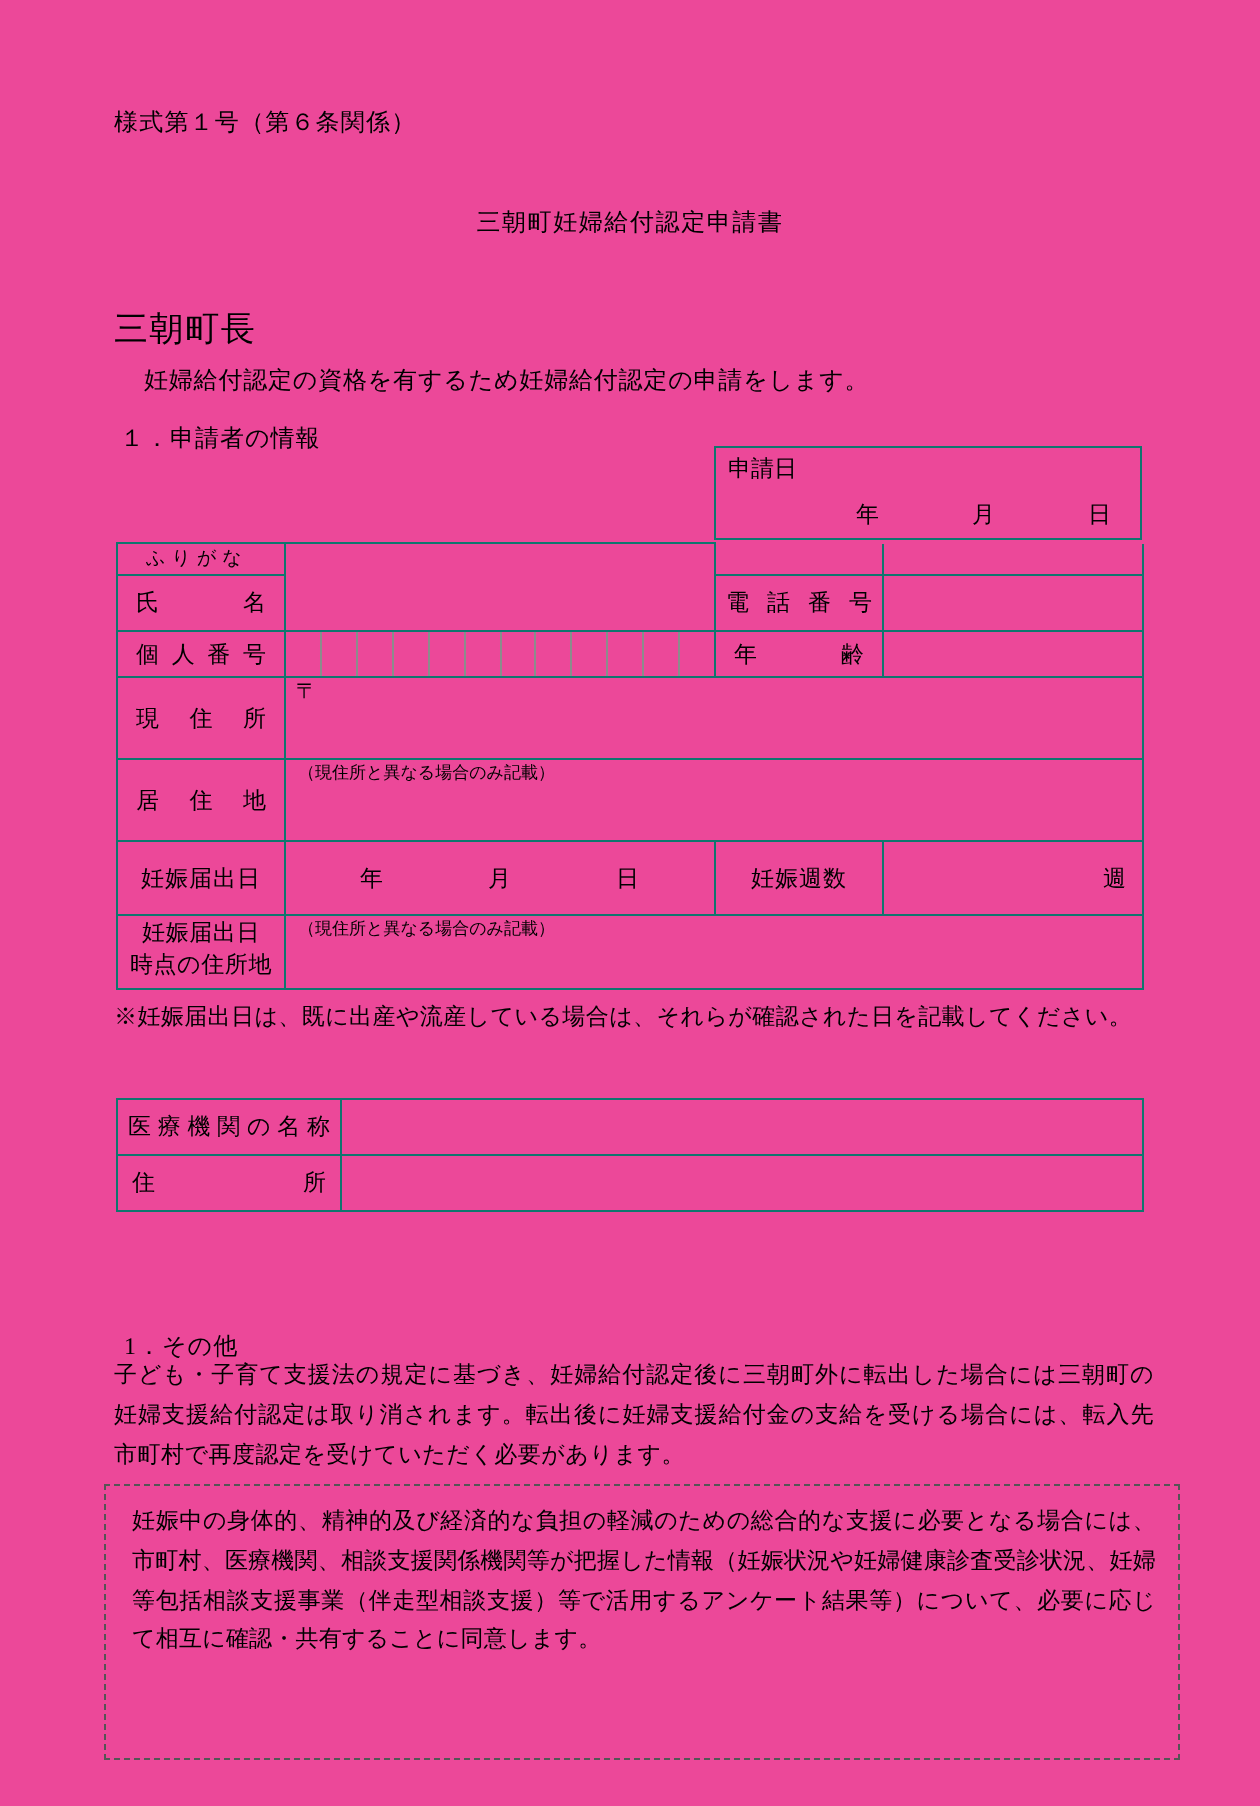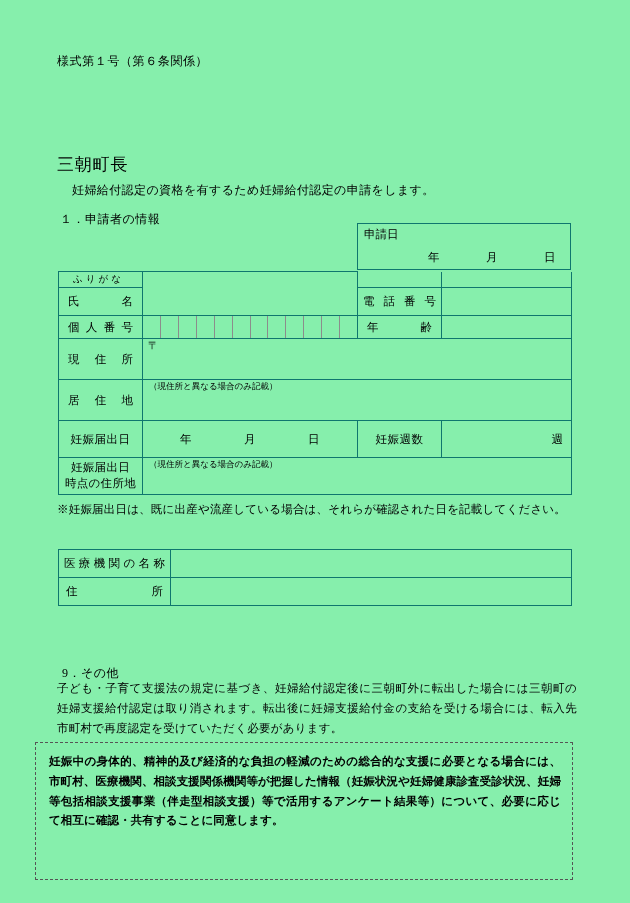--- a/index.html
+++ b/index.html
@@ -9,21 +9,21 @@
     background: #ffffff;
   }
   body {
     font-family: "Liberation Serif", "DejaVu Serif", serif;
     color: #000000;
   }
   .page {
     position: relative;
     width: 630px;
     height: 903px;
-    background: #86efac;
+    background: #ec4899;
     overflow: hidden;
     box-sizing: border-box;
   }
 
   
   .t {
     position: absolute;
     white-space: nowrap;
     font-size: 11.5px;
     line-height: 1.45;
@@ -159,27 +159,26 @@
   .para3 {
     left: 57px;
     top: 679px;
     width: 520px;
   }
   .para3 .ind { text-indent: 16px; }
 
   
   .consent {
     position: absolute;
-    left: 35px;
+    left: 52px;
     top: 742px;
     width: 538px;
     height: 138px;
     border: 1px dashed #555555;
     box-sizing: border-box;
-    font-weight: bold;
   }
   .consent-text {
     position: absolute;
     left: 13px;
     top: 9px;
     width: 512px;
     font-size: 11.5px;
     line-height: 1.72;
     letter-spacing: 0.1px;
     text-align: justify;
@@ -217,20 +216,21 @@
     padding-right: 6px;
     font-size: 11.5px;
   }
 </style>
 </head>
 <body>
 
 <div class="page">
 
   <div class="t form-no">様式第１号（第６条関係）</div>
+  <div class="t doc-title">三朝町妊婦給付認定申請書</div>
   <div class="t addressee">三朝町長</div>
   <div class="t intro">妊婦給付認定の資格を有するため妊婦給付認定の申請をします。</div>
 
   <div class="t section-h sec1">１．申請者の情報</div>
 
   <table class="grid" style="left:357px; top:223px; width:214px;">
     <tbody>
         <tr>
       <td style="height:21px; border-bottom:none;">
         <div class="cell-pad">申請日</div>
@@ -417,21 +417,21 @@
         <div class="spread" style="padding:0 7px;">
           <span>住</span>
           <span>所</span>
         </div>
       </td>
       <td style="height:27px;"></td>
     </tr>
   </tbody>
     </table>
 
-  <div class="t section-h sec3">9．その他</div>
+  <div class="t section-h sec3">1．その他</div>
   <div class="blk para3">
     <span class="ind">子ども・子育て支援法の規定に基づき、妊婦給付認定後に三朝町外に転出した場合には三朝町の妊婦支援給付認定は取り消されます。転出後に妊婦支援給付金の支給を受ける場合には、転入先市町村で再度認定を受けていただく必要があります。</span>
   </div>
 
   <div class="consent">
     <div class="consent-text">
       <span class="ind">妊娠中の身体的、精神的及び経済的な負担の軽減のための総合的な支援に必要となる場合には、市町村、医療機関、相談支援関係機関等が把握した情報（妊娠状況や妊婦健康診査受診状況、妊婦等包括相談支援事業（伴走型相談支援）等で活用するアンケート結果等）について、必要に応じて相互に確認・共有することに同意します。</span>
     </div>
   </div>
 

